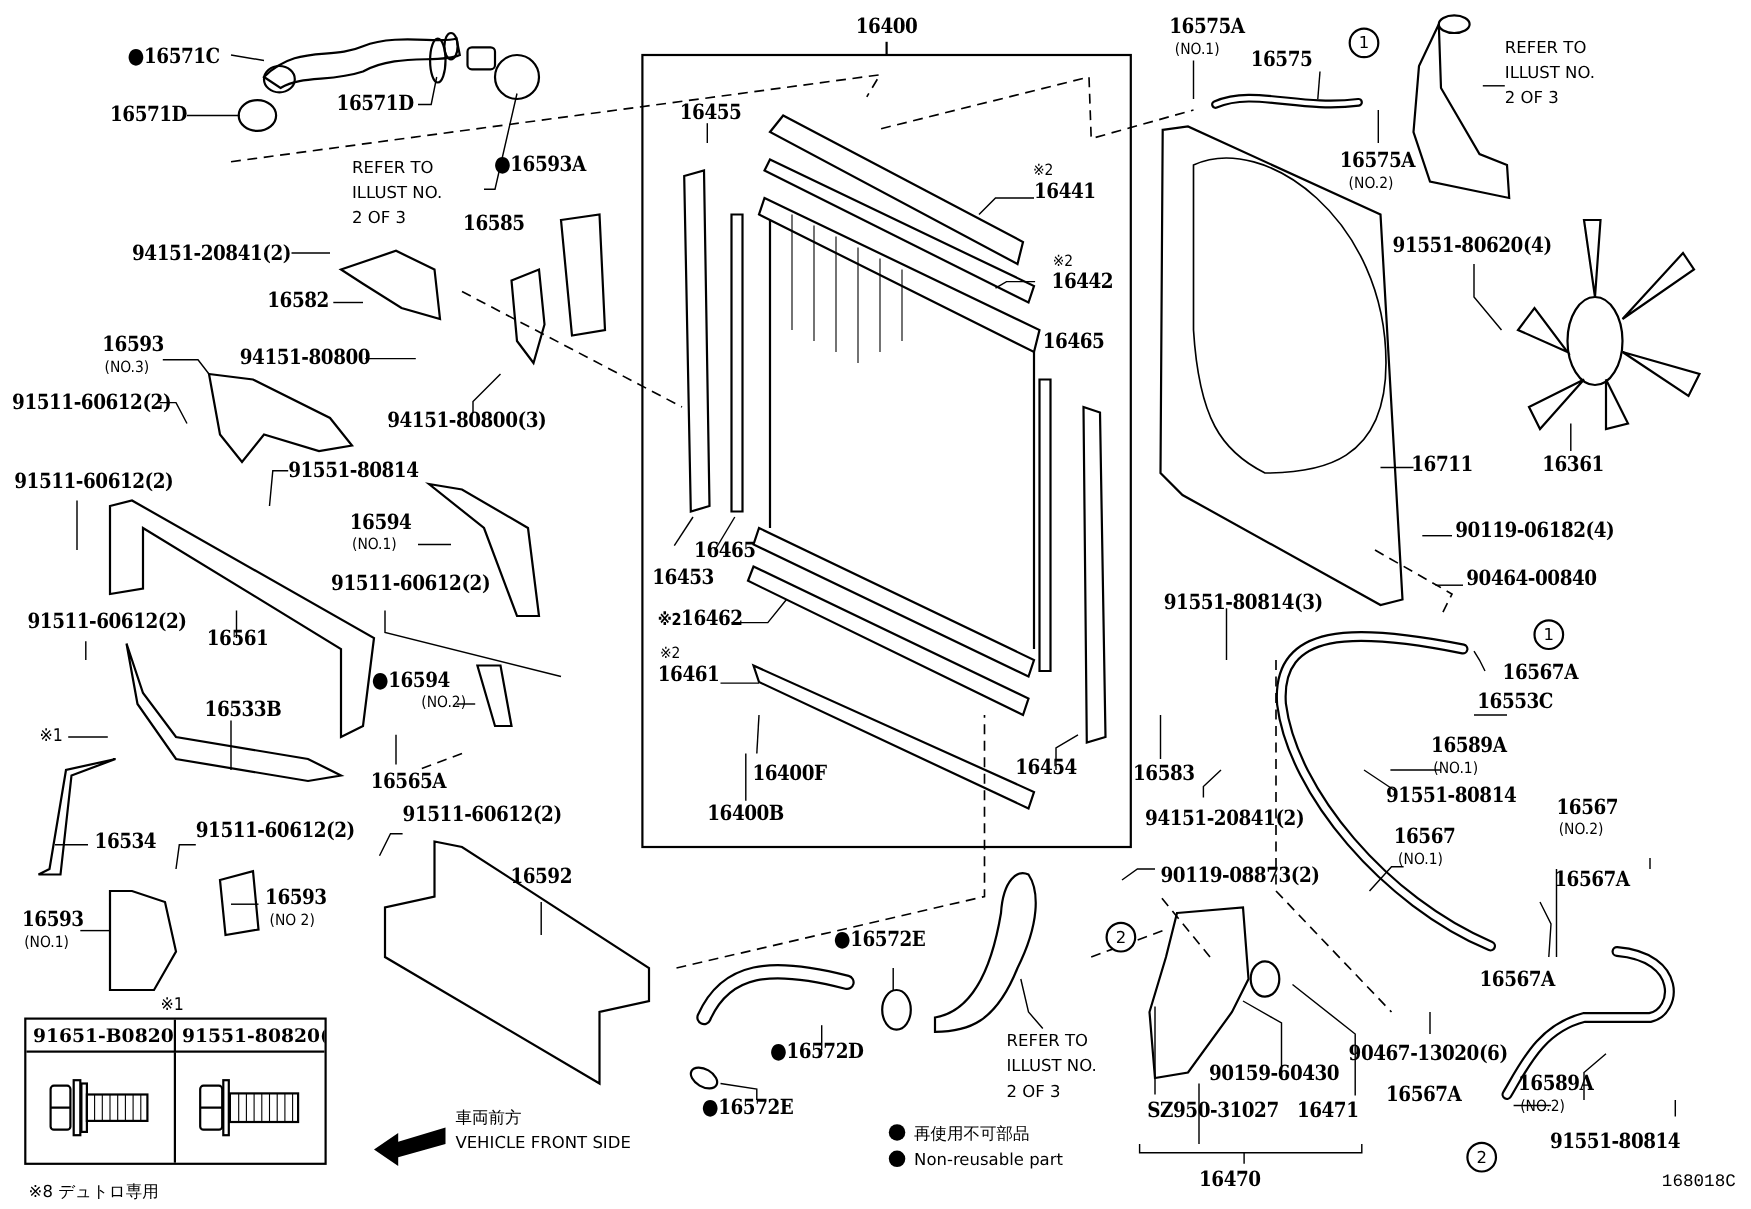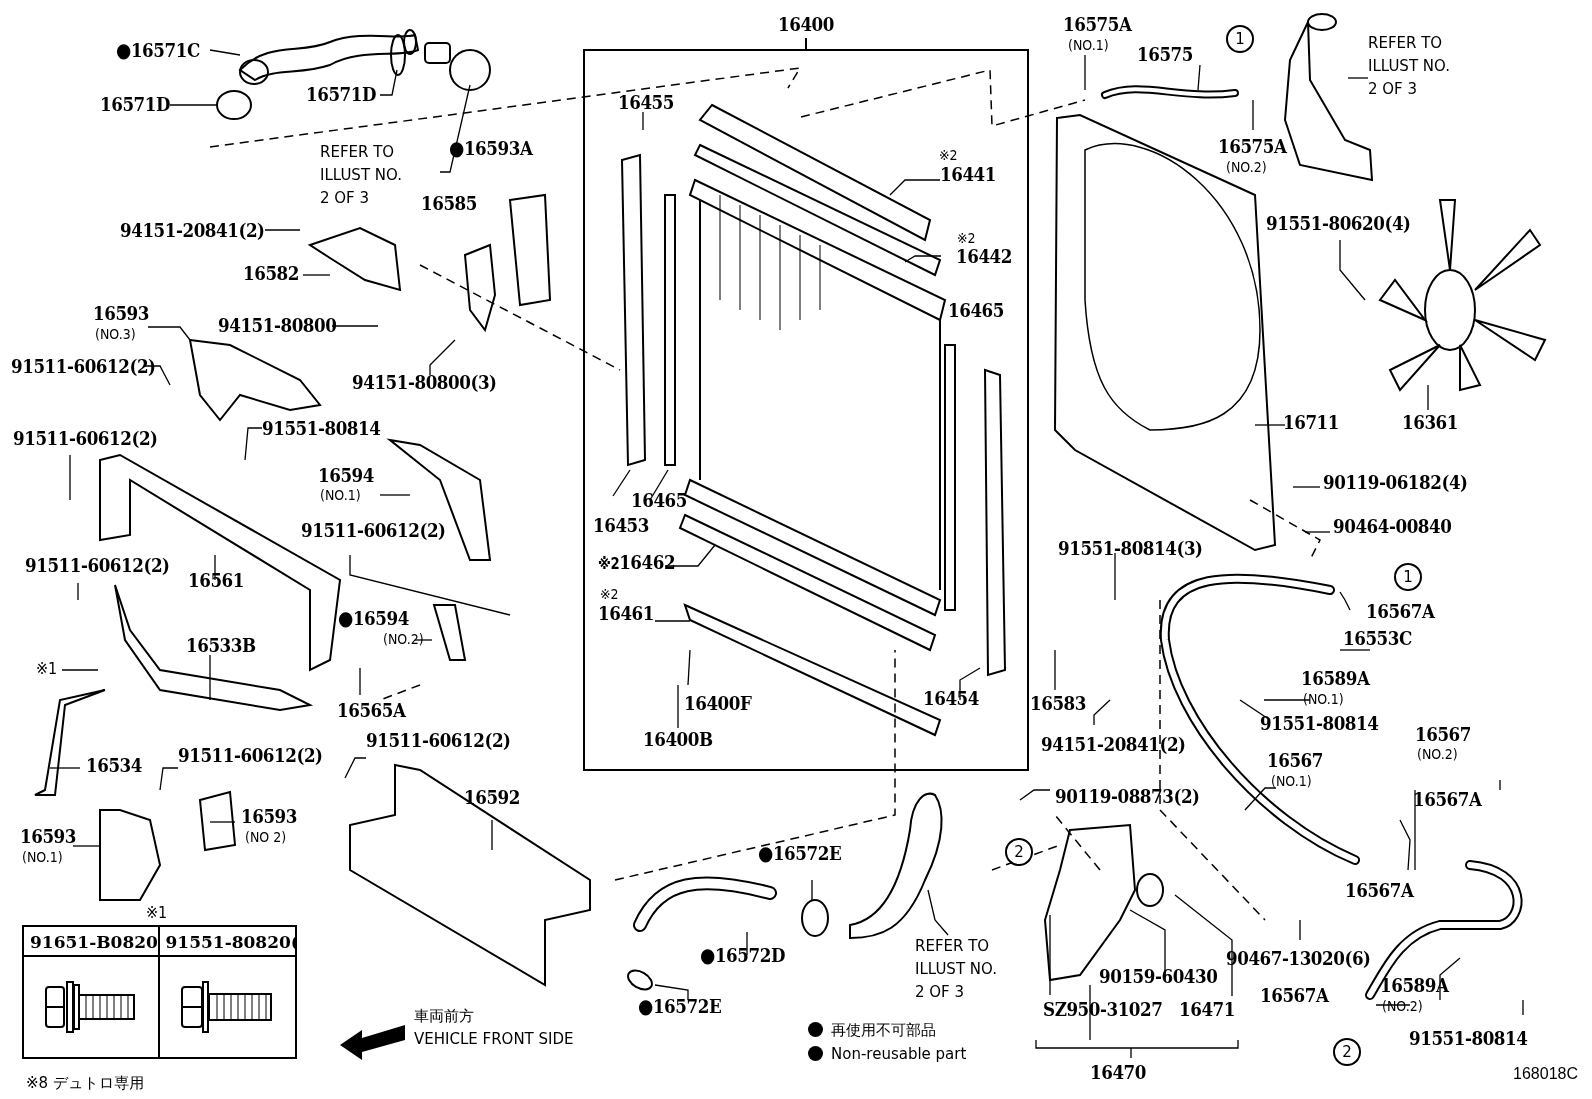--- a/index.html
+++ b/index.html
@@ -9,21 +9,21 @@
   .sub{position:absolute;font-family:"DejaVu Sans",sans-serif;font-size:14px;line-height:15px;white-space:nowrap;transform:scaleX(0.9);transform-origin:left top;}
   .note{position:absolute;font-family:"DejaVu Sans",sans-serif;font-size:15px;line-height:23px;white-space:nowrap;}
   .dot::before{content:"\25CF";font-size:20px;margin-right:0;}
   .circ{position:absolute;width:24px;height:24px;border:2px solid #000;border-radius:50%;font-family:"DejaVu Sans",sans-serif;font-size:15px;line-height:24px;text-align:center;background:#fff;}
   .legend{position:absolute;font-family:"DejaVu Sans",sans-serif;font-size:15px;white-space:nowrap;}
   .legend .bullet{display:inline-block;width:15px;height:15px;background:#000;border-radius:50%;vertical-align:-2px;margin-right:8px;}
   .tbl{position:absolute;left:22px;top:925px;width:271px;height:130px;border:2px solid #000;display:grid;grid-template-columns:1fr 1fr;grid-template-rows:30px 1fr;}
   .tbl .c{border-right:2px solid #000;}
   .tbl .h{border-bottom:2px solid #000;font-family:"DejaVu Serif",serif;font-weight:bold;font-size:17px;line-height:30px;padding-left:6px;white-space:nowrap;overflow:hidden;}
   .tbl .img{display:flex;align-items:center;justify-content:center;}
-  .diagid{position:absolute;right:14px;bottom:16px;font-family:Liberation Sans, sans-serif;font-size:16px;}
+  .diagid{position:absolute;right:14px;bottom:16px;font-family:Liberation Mono, monospace;font-size:16px;}
 </style>
 </head>
 <body>
 
 <svg id="art" viewBox="0 0 1592 1099" fill="none" stroke="#000" stroke-width="2">
 
   <rect x="584" y="50" width="444" height="720" stroke-width="2"></rect>
   <line x1="806" y1="38" x2="806" y2="50"></line>
 
   <g stroke-dasharray="9,6" stroke-width="1.5">

